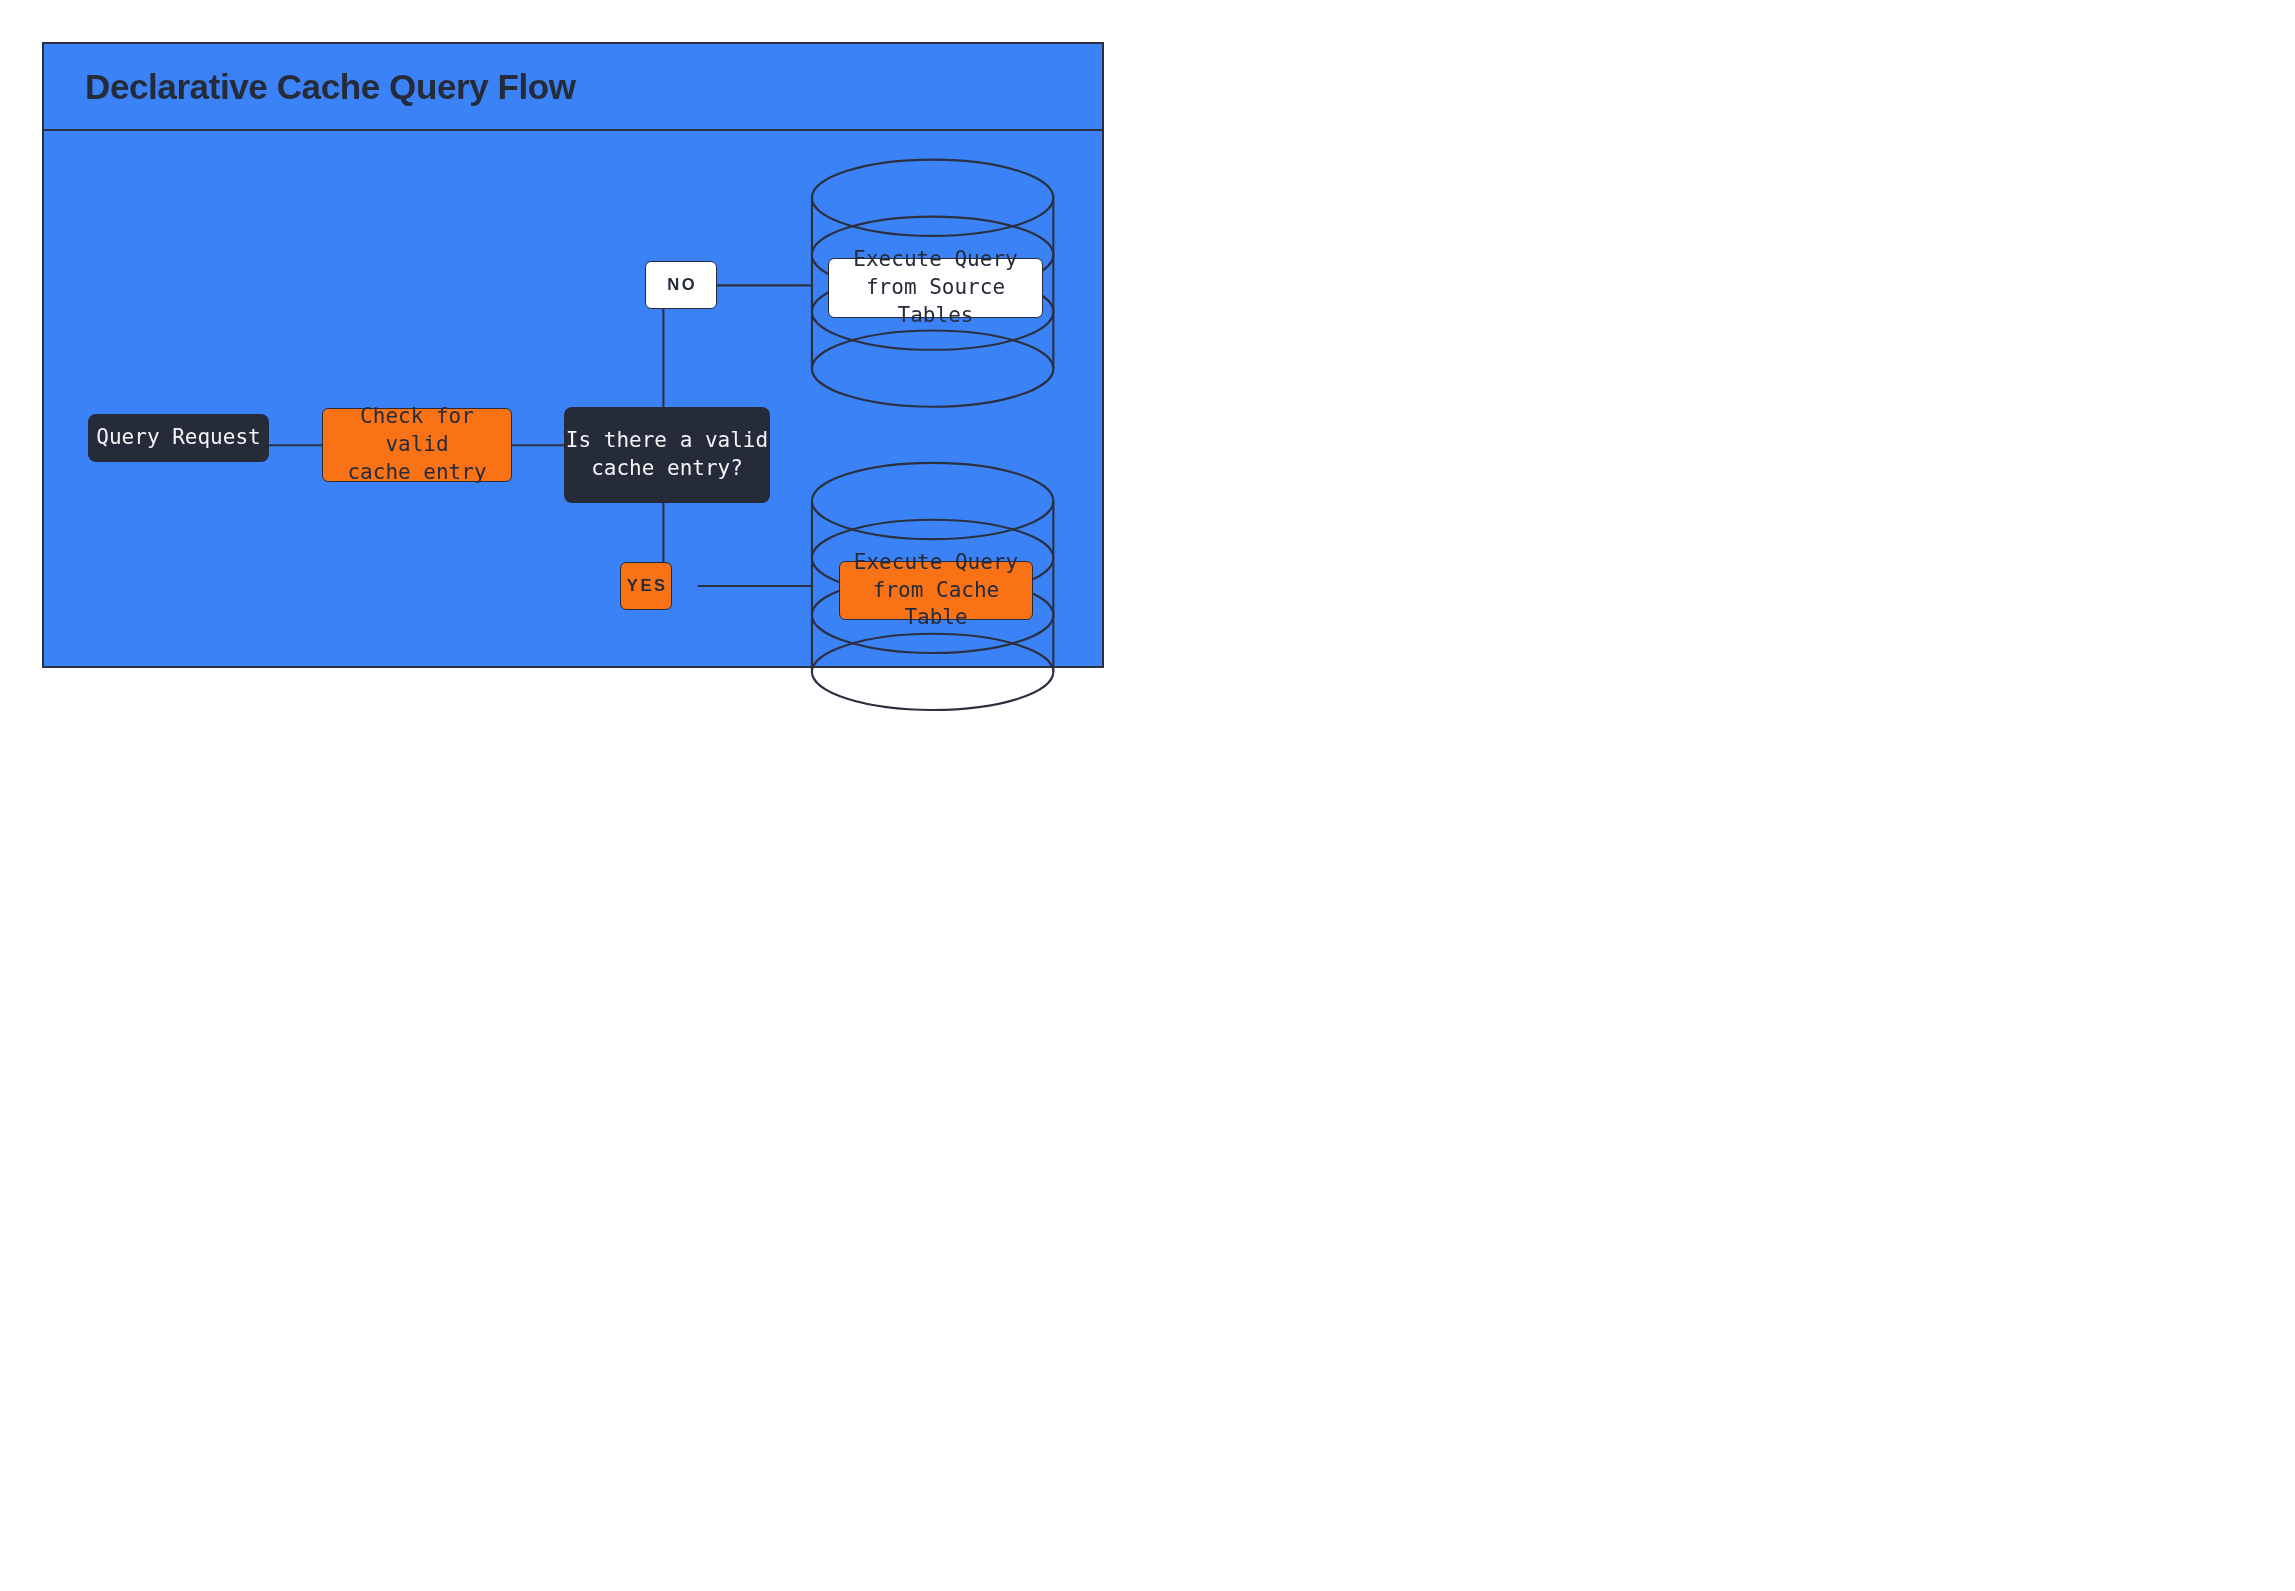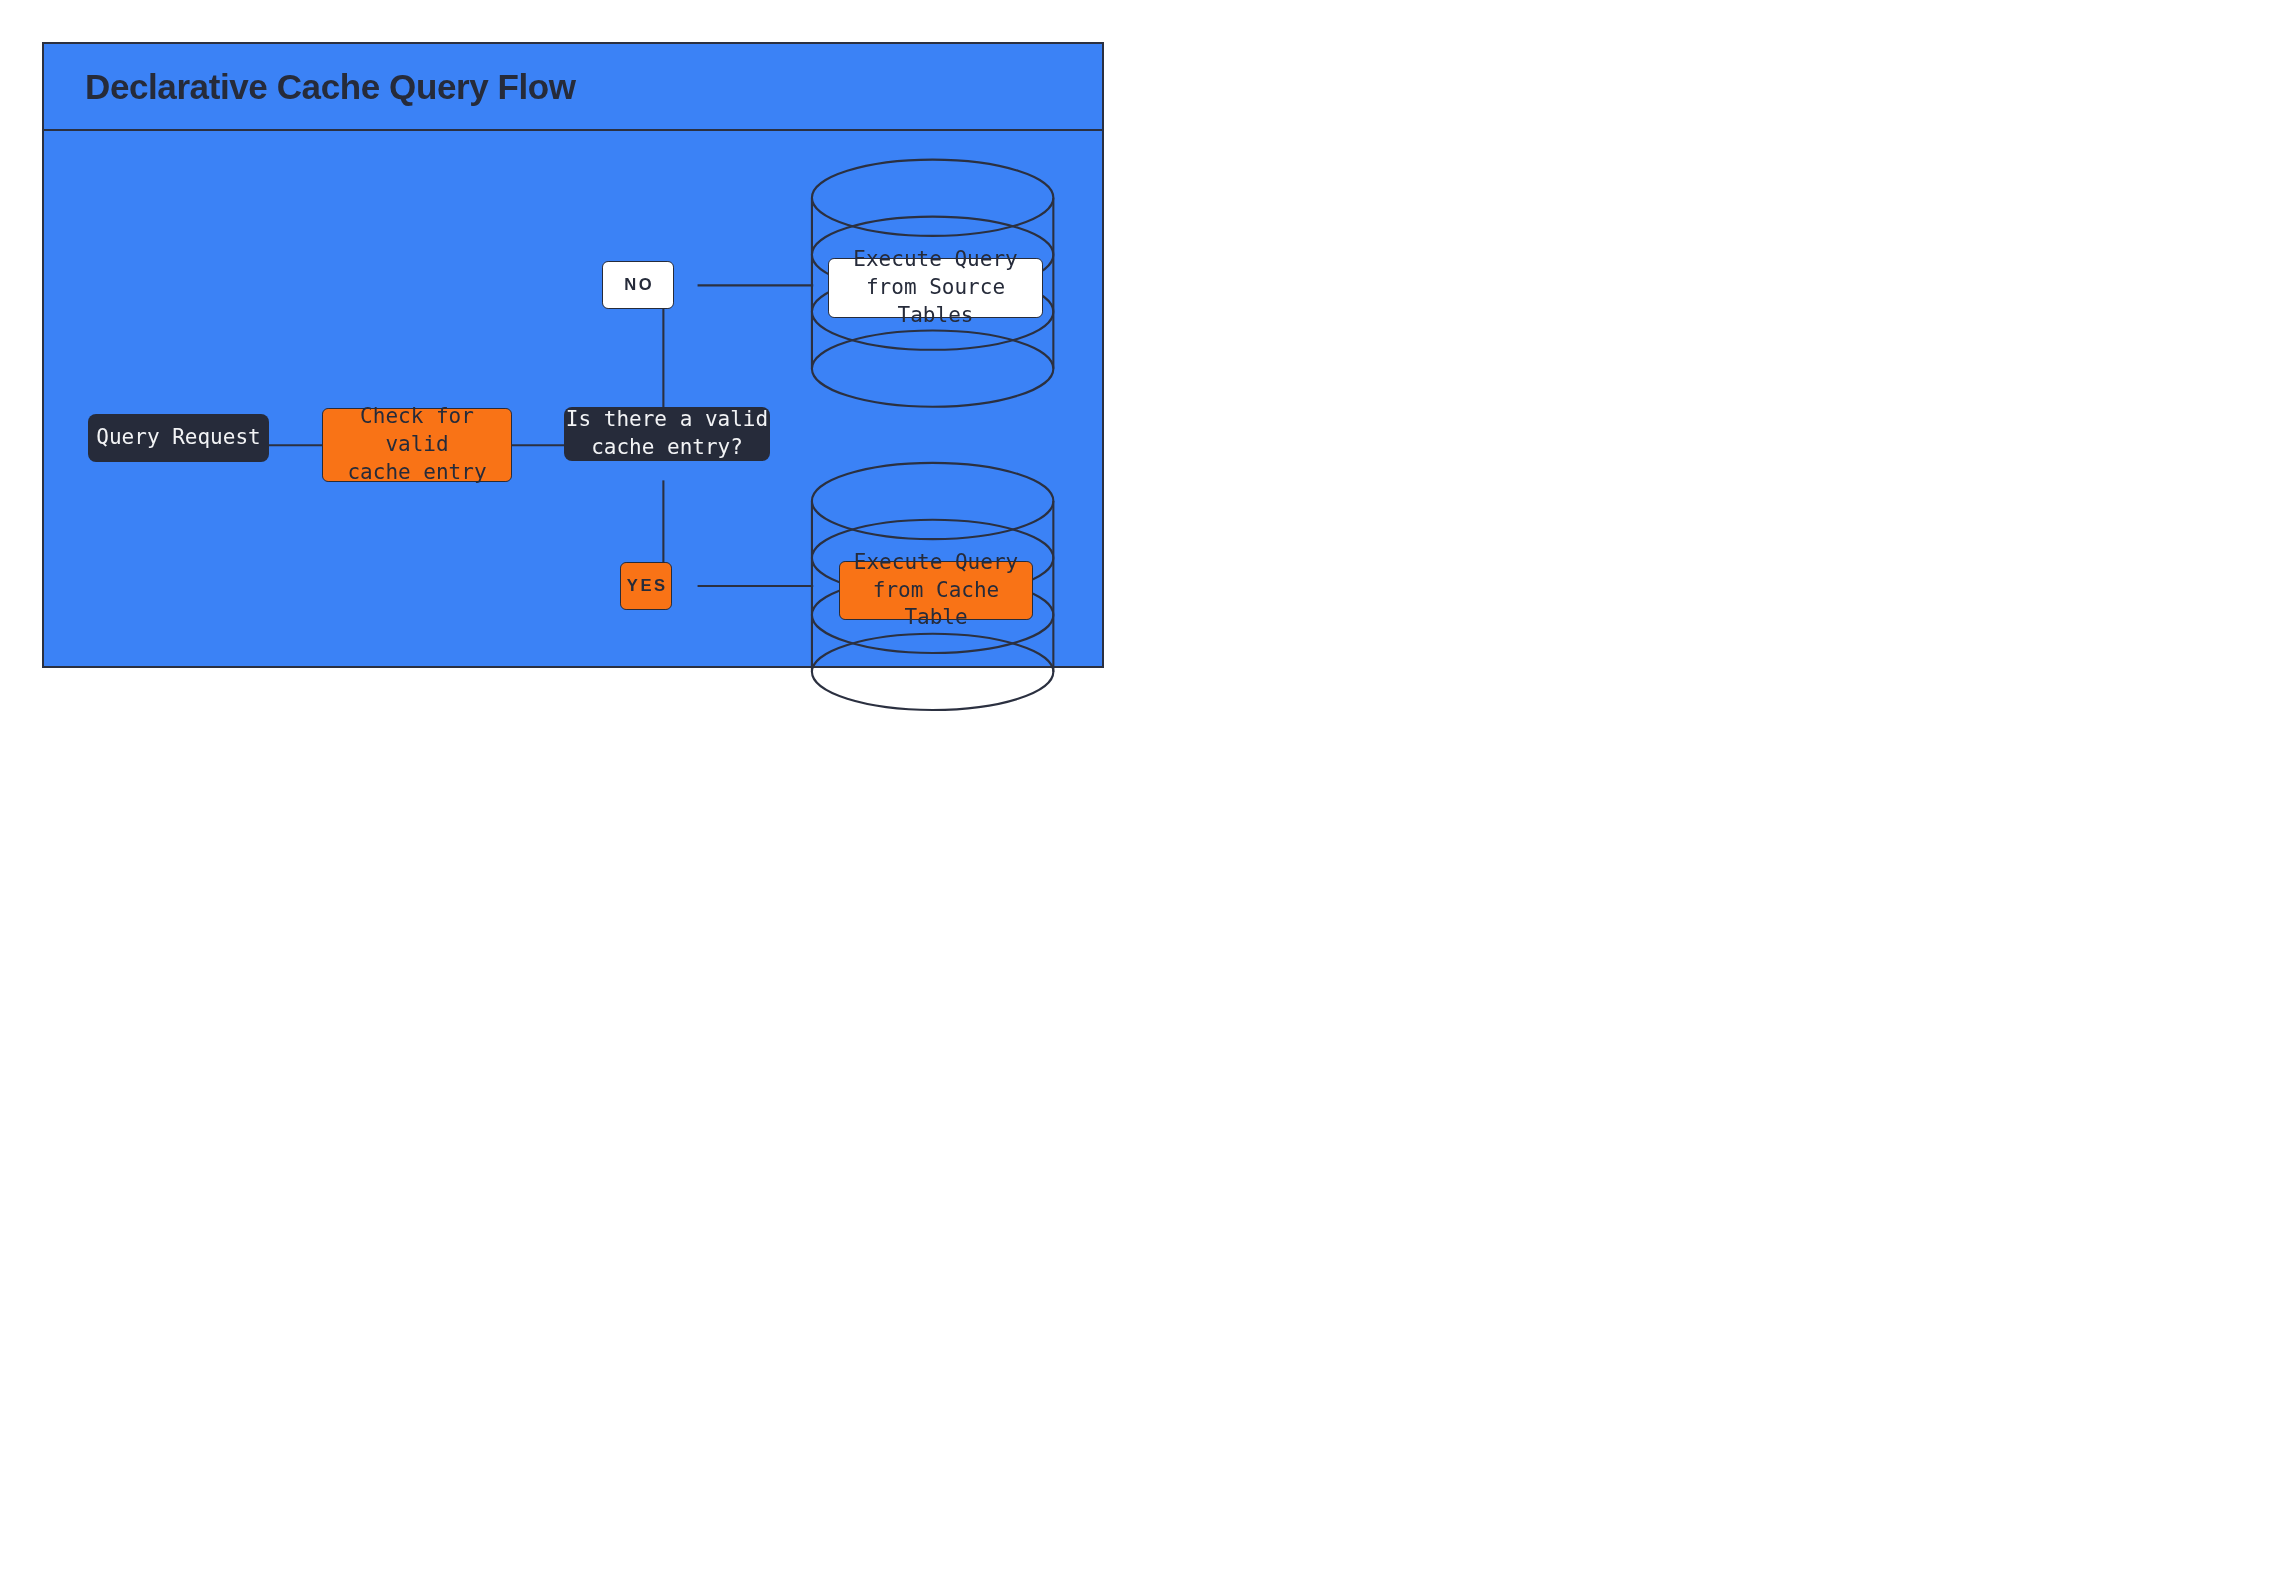--- a/index.html
+++ b/index.html
@@ -88,22 +88,22 @@
   .branch {
     font-family: "Liberation Sans", sans-serif;
     font-size: 16.6px;
     font-weight: bold;
     letter-spacing: 2.6px;
     text-indent: 2.6px;
     white-space: nowrap;
   }
   .n-query    { left: 88px; top: 414px; width: 181px; height: 48px; }
   .n-check    { left: 322px; top: 408px; width: 190px; height: 74px; }
-  .n-decision { left: 564px; top: 407px; width: 206px; height: 54px; }
-  .n-no       { left: 602px; top: 261px; width: 72px;  height: 48px; }
+  .n-decision { left: 564px; top: 407px; width: 206px; height: 96px; }
+  .n-no       { left: 645px; top: 261px; width: 72px;  height: 48px; }
   .n-yes      { left: 620px; top: 562px; width: 52px;  height: 48px; }
   .n-source   { left: 828px; top: 258px; width: 215px; height: 60px; }
   .n-cache    { left: 839px; top: 561px; width: 194px; height: 59px; }
 </style>
 </head>
 <body>
 
 <div class="canvas">
   <div class="frame">
     <div class="header">

